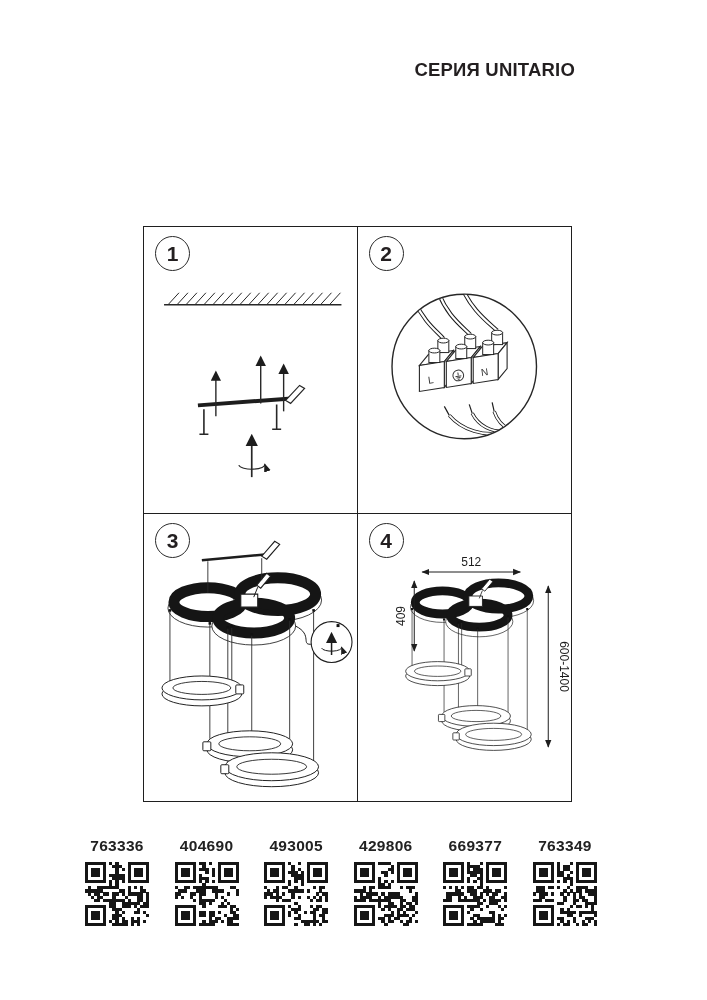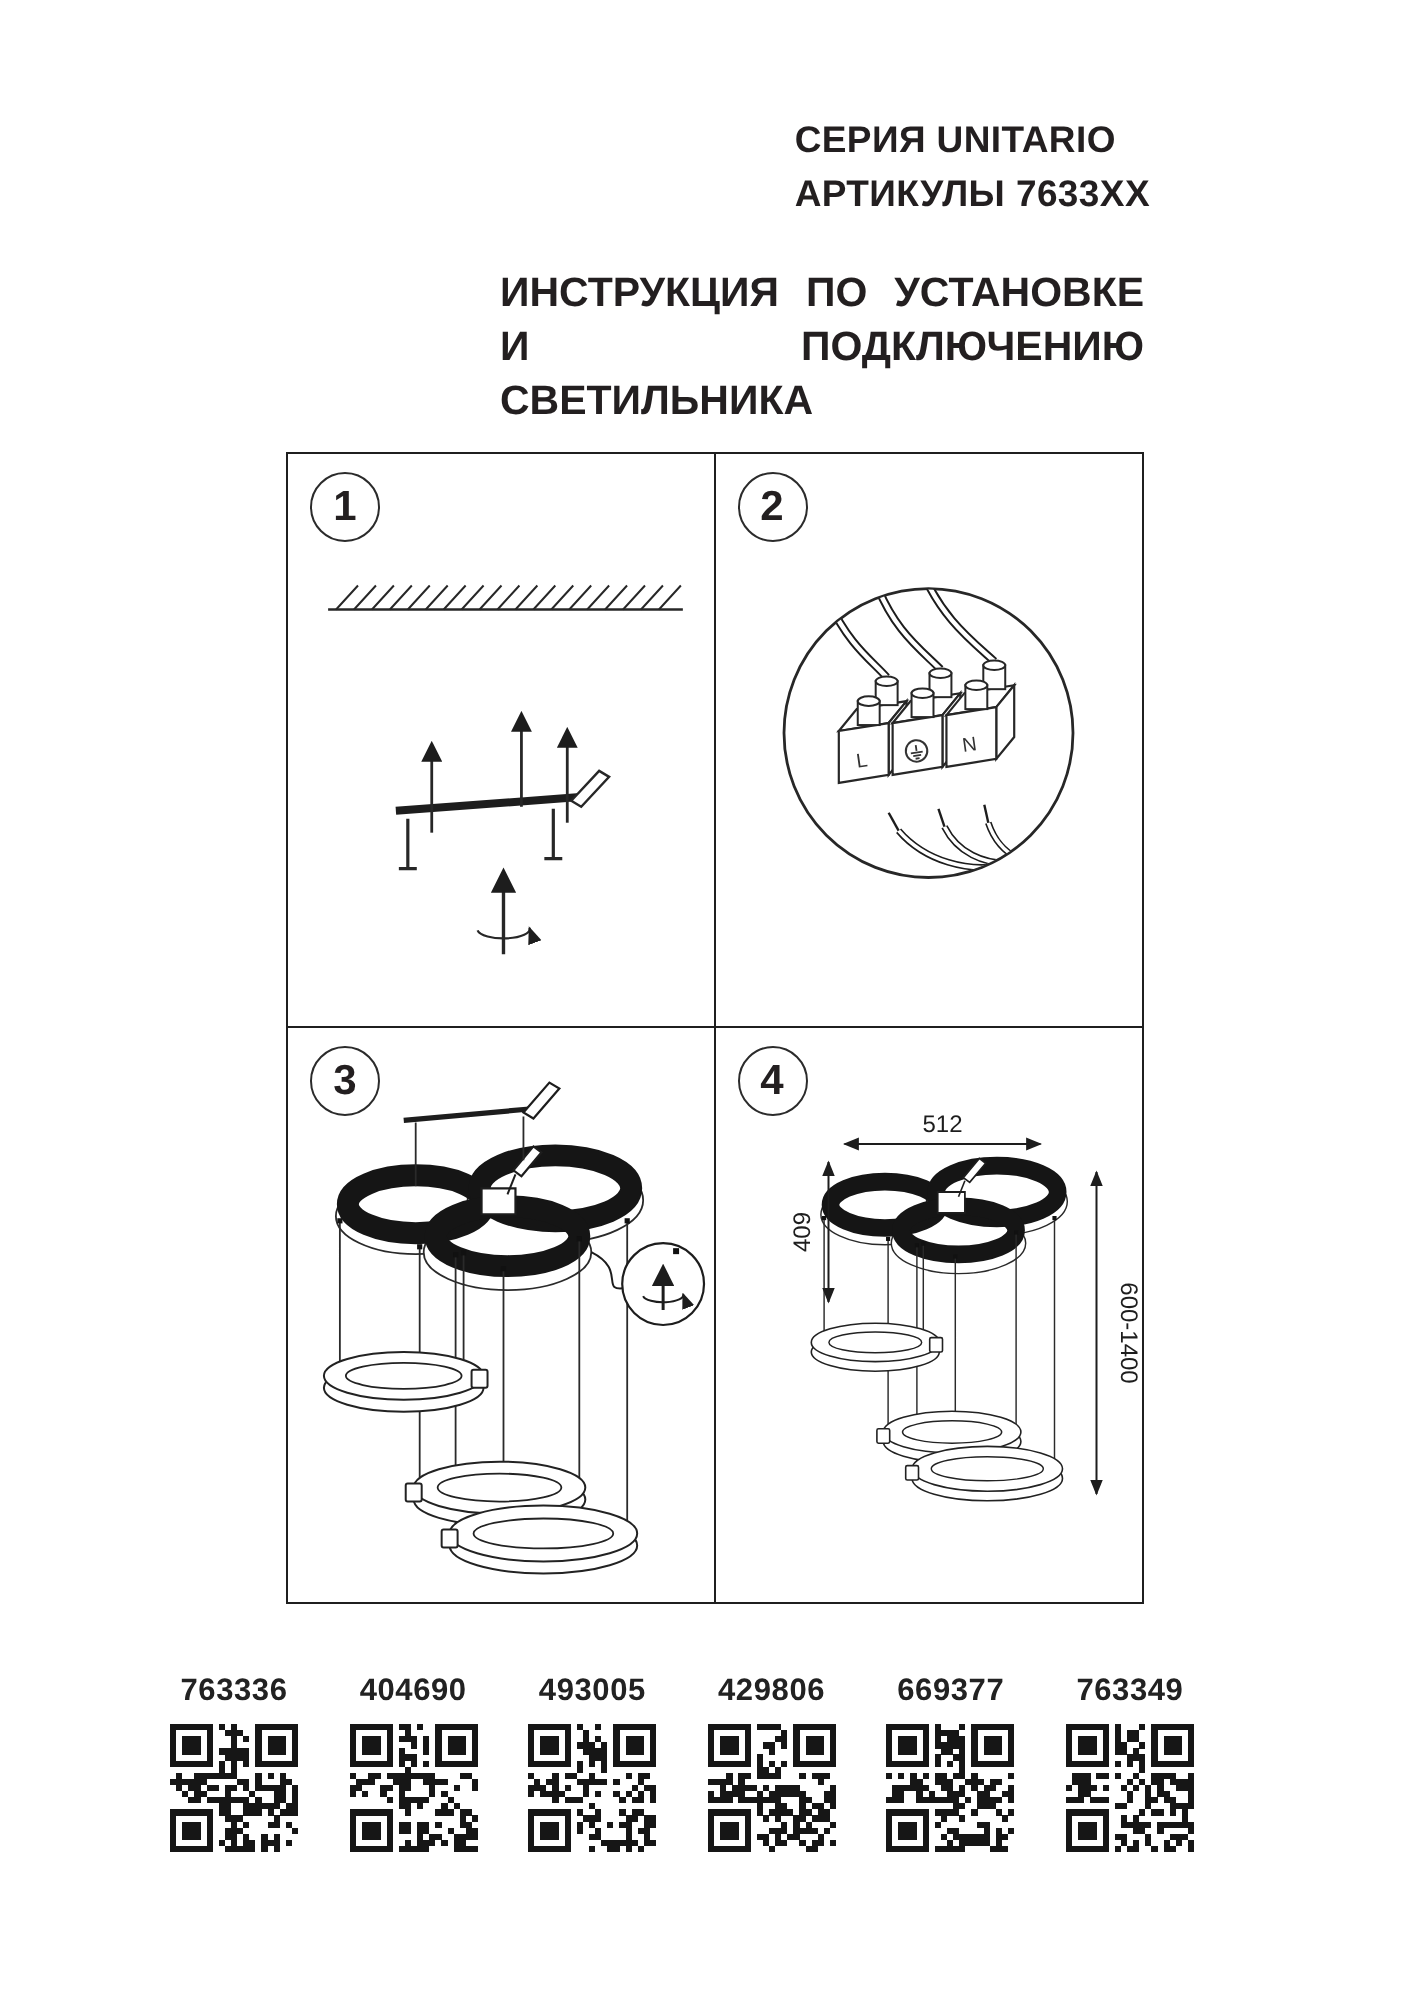--- a/index.html
+++ b/index.html
@@ -1,18 +1,18 @@
 <!DOCTYPE html>
 <html><head>
 <meta charset="utf-8">
 <style>
   html,body{margin:0;padding:0;background:#fff;}
   .page{position:relative;width:707px;height:1000px;background:#ffffff;overflow:hidden;
         font-family:"Liberation Sans",sans-serif;color:#231f20;}
-  .hdr{position:absolute;right:132px;top:56px;text-align:left;font-weight:bold;
+  .hdr{position:absolute;right:132px;top:56px;text-align:right;font-weight:bold;
        font-size:18.5px;line-height:27px;letter-spacing:.2px;}
   .title{position:absolute;left:250px;top:133px;width:322px;font-weight:bold;
          font-size:20.5px;line-height:27px;}
   .title .l{text-align:justify;text-align-last:justify;}
   .grid{position:absolute;left:143px;top:226px;width:427px;height:574px;
         border:1.8px solid #1f1f1f;display:grid;grid-template-columns:1fr 1fr;grid-template-rows:1fr 1fr;background:#fff;}
   .panel{position:relative;}
   .panel.br{border-right:1.8px solid #1f1f1f;}
   .panel.bb{border-bottom:1.8px solid #1f1f1f;}
   .badge{position:absolute;left:11px;top:9px;width:33px;height:33px;border:1.7px solid #2b2b2b;
@@ -27,27 +27,22 @@
   .dimtxt{font-size:12px;fill:#1d1d1d;}
   .termtxt{font-size:10px;fill:#333;}
 </style>
 </head>
 <body>
 
 <div class="page">
 
   <div class="hdr">
     <div>СЕРИЯ UNITARIO</div>
-    <div>АРТИКУЛЫ 7633XX</div>
   </div>
 
-  <div class="title">
-    <div class="l">ИНСТРУКЦИЯ  ПО  УСТАНОВКЕ</div>
-    <div class="l">И ПОДКЛЮЧЕНИЮ СВЕТИЛЬНИКА</div>
-  </div>
 
   <div class="grid">
 
     <section class="panel br bb">
       <div class="badge">
         <span>1</span>
       </div>
       <svg class="fig" viewBox="0 0 213 287">
         <defs>
           <marker id="ah" viewBox="0 0 10 10" refX="8" refY="5" markerWidth="7.5" markerHeight="7.5" orient="auto-start-reverse">

